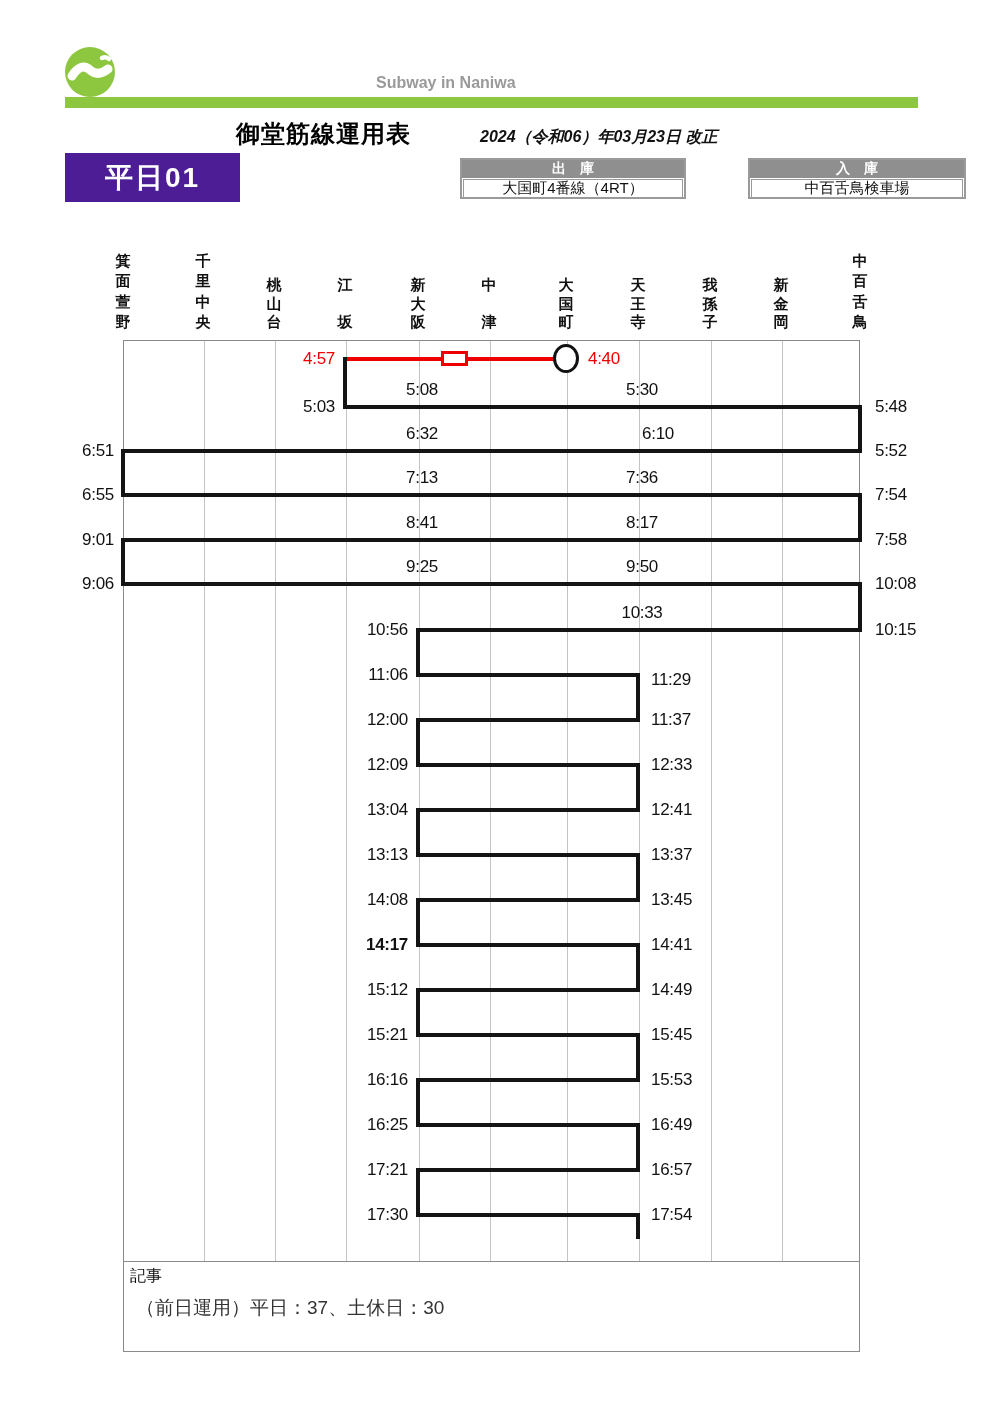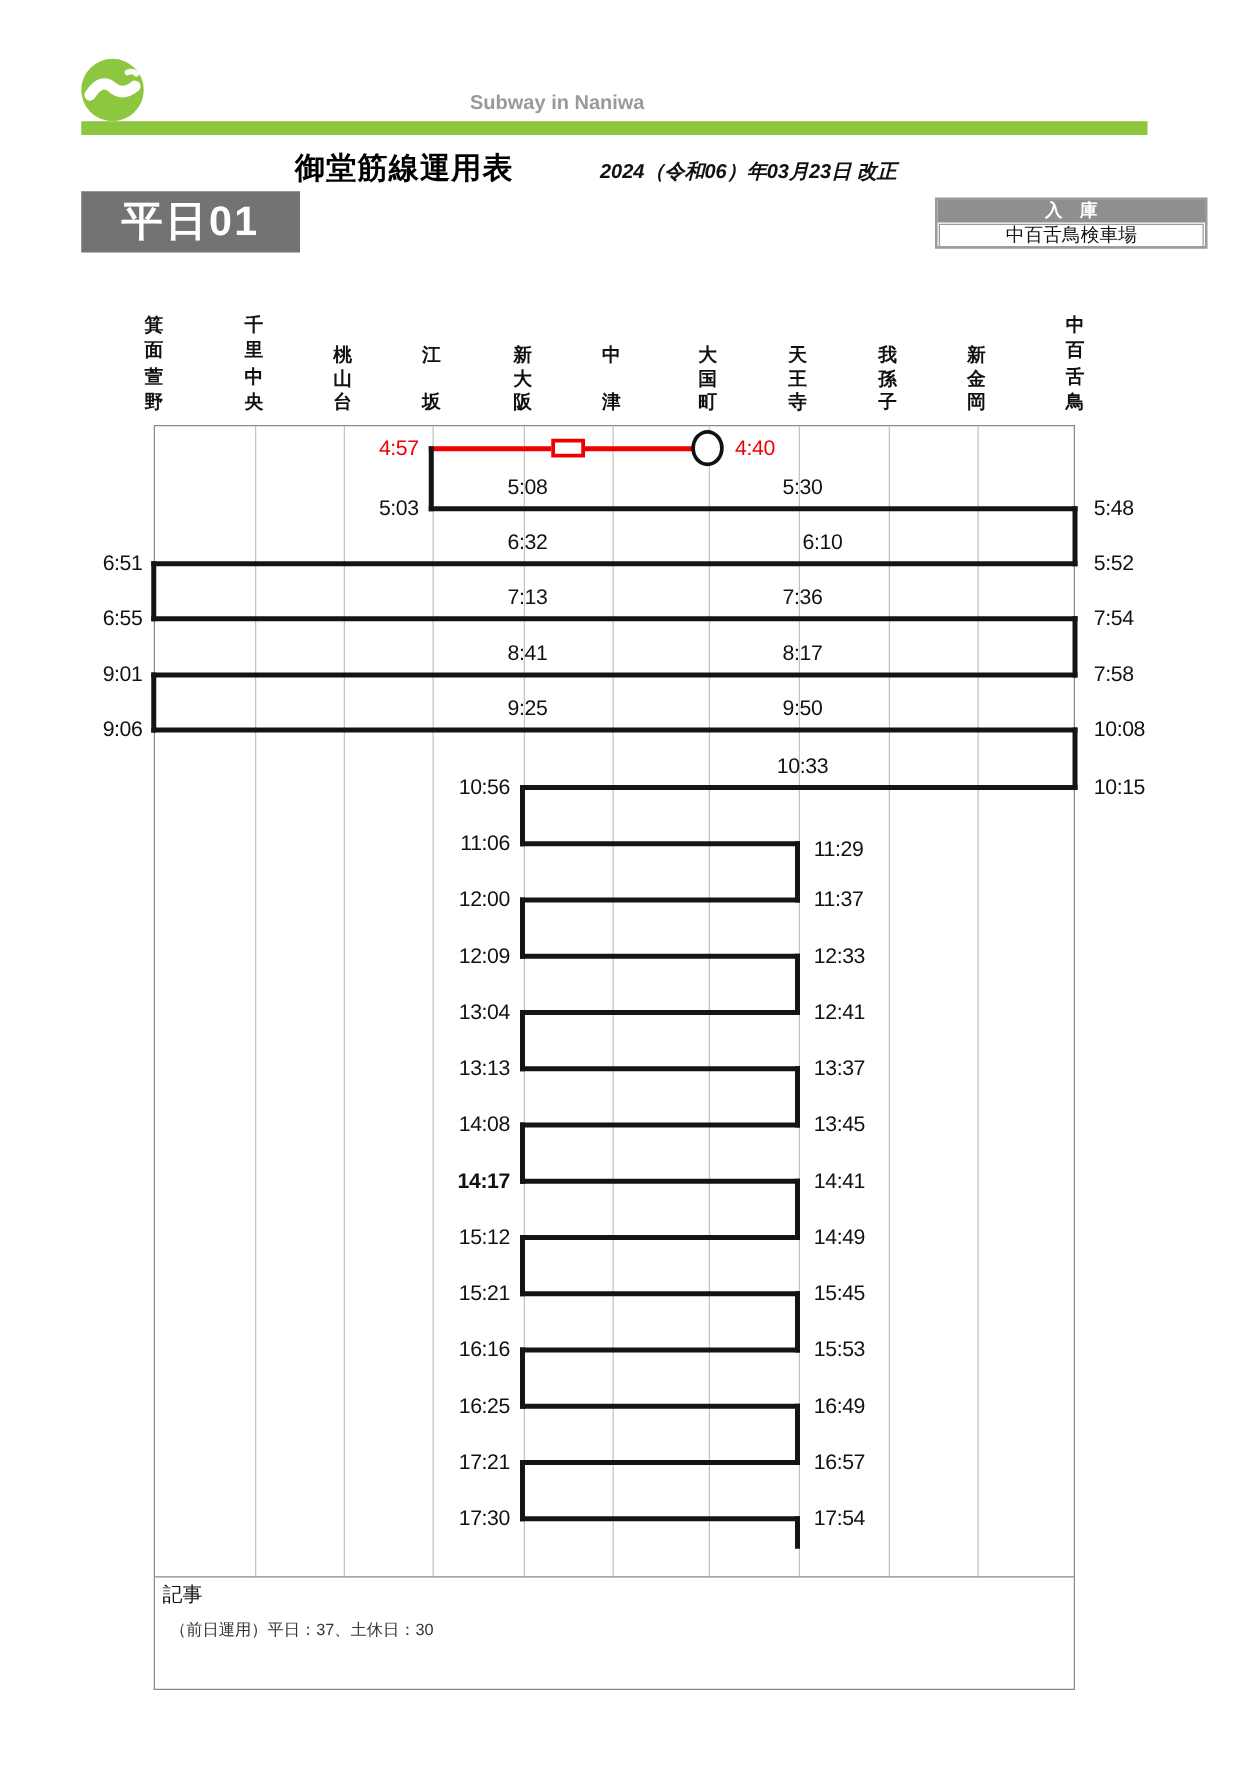--- a/index.html
+++ b/index.html
@@ -4,21 +4,21 @@
 <style>
   html,body{margin:0;padding:0;background:#fff;}
   #page{position:relative;width:1000px;height:1414px;background:#ffffff;overflow:hidden;
         font-family:"Liberation Sans","DejaVu Sans",sans-serif;}
   .abs{position:absolute;}
   .brand-text{font-size:36px;font-weight:bold;color:#9a9a9a;letter-spacing:2px;white-space:nowrap;}
   .brand-sub{font-size:16px;font-weight:bold;color:#9a9a9a;white-space:nowrap;}
   .green-bar{background:#8dc63f;height:11px;}
   .page-title{font-size:24px;font-weight:bold;color:#000;letter-spacing:1px;white-space:nowrap;}
   .rev-date{font-size:16px;font-weight:600;color:#111;white-space:nowrap;}
-  .badge{background:#737373;color:#fff;font-size:33px;font-weight:bold;
+  .badge{background:#4c1d95;color:#fff;font-size:28px;font-weight:bold;
          display:flex;align-items:center;justify-content:center;letter-spacing:2px;}
   .depot-box{border:2px solid #9a9a9a;box-sizing:border-box;background:#fff;}
   .depot-head{background:#8f8f8f;color:#fff;font-size:14px;font-weight:bold;height:18px;
               display:flex;align-items:center;justify-content:center;}
   .depot-val{margin:1px;border:1px solid #9a9a9a;font-size:15px;color:#111;height:17px;
              display:flex;align-items:center;justify-content:center;white-space:nowrap;}
   .grid-box{border:1px solid #8a8a8a;box-sizing:border-box;background:transparent;}
   .gridline{position:absolute;width:1px;background:#c3c3c3;top:0;}
   .station{display:flex;flex-direction:column;justify-content:space-between;
            width:24px;text-align:center;font-size:15px;font-weight:600;color:#111;}
@@ -26,40 +26,44 @@
   .runline{position:absolute;background:#141414;height:4px;}
   .runline.red{background:#ee0000;}
   .connector{position:absolute;background:#141414;width:4px;}
   .tlabel{position:absolute;font-size:17px;color:#111;height:22px;line-height:22px;white-space:nowrap;letter-spacing:-0.3px;}
   .tlabel.red{color:#ee0000;}
   .mlabel{position:absolute;font-size:17px;color:#111;height:20px;line-height:20px;white-space:nowrap;transform:translateX(-50%);letter-spacing:-0.3px;}
   .depot-circle{position:absolute;width:26px;height:29px;border:3px solid #111;border-radius:50%;background:#fff;box-sizing:border-box;z-index:5;}
   .num-box{position:absolute;width:27px;height:15px;border:3px solid #ee0000;background:#fff;box-sizing:border-box;z-index:4;}
   .notes-box{border:1px solid #8a8a8a;border-top:none;box-sizing:border-box;}
   .notes-title{font-size:16px;color:#111;}
-  .notes-body{font-size:13px;color:#333;}
+  .notes-body{font-size:19px;color:#333;}
 </style>
 </head>
 <body>
 
 <div id="page">
 
   <svg class="abs" style="left:64px;top:46px;" width="52" height="52" viewBox="0 0 52 52">
     <circle cx="26" cy="26" r="25" fill="#8dc63f"></circle>
     <path d="M 8 30 Q 17 16 26 24 Q 34 31 44 23" stroke="#ffffff" stroke-width="9" fill="none" stroke-linecap="round"></path>
     <path d="M 38 12 Q 42 10 45 13" stroke="#ffffff" stroke-width="4.5" fill="none" stroke-linecap="round"></path>
   </svg>
   <div class="abs brand-sub" style="left:376px;top:74px;">Subway in Naniwa</div>
   <div class="abs green-bar" style="left:65px;top:97px;width:853px;"></div>
 
   <div class="abs page-title" style="left:236px;top:118px;">御堂筋線運用表</div>
   <div class="abs rev-date" style="left:480px;top:127px;font-style:italic;">2024（令和06）年03月23日 改正</div>
 
   <div class="abs badge" style="left:65px;top:153px;width:175px;height:49px;">平日01</div>
 
+  <div class="abs depot-box" style="left:460px;top:158px;width:226px;height:41px;">
+    <div class="depot-head">出　庫</div>
+    <div class="depot-val">大国町4番線（4RT）</div>
+  </div>
   <div class="abs depot-box" style="left:700px;top:158px;width:218px;height:41px;margin-left:48px;">
     <div class="depot-head">入　庫</div>
     <div class="depot-val">中百舌鳥検車場</div>
   </div>
 
   <div class="abs grid-box" id="grid-box" style="left:123px;top:340px;width:737px;height:922px;">
       <div class="gridline" style="left: 80px; height: 920px;"></div>
       <div class="gridline" style="left: 151px; height: 920px;"></div>
       <div class="gridline" style="left: 222px; height: 920px;"></div>
       <div class="gridline" style="left: 295px; height: 920px;"></div>

